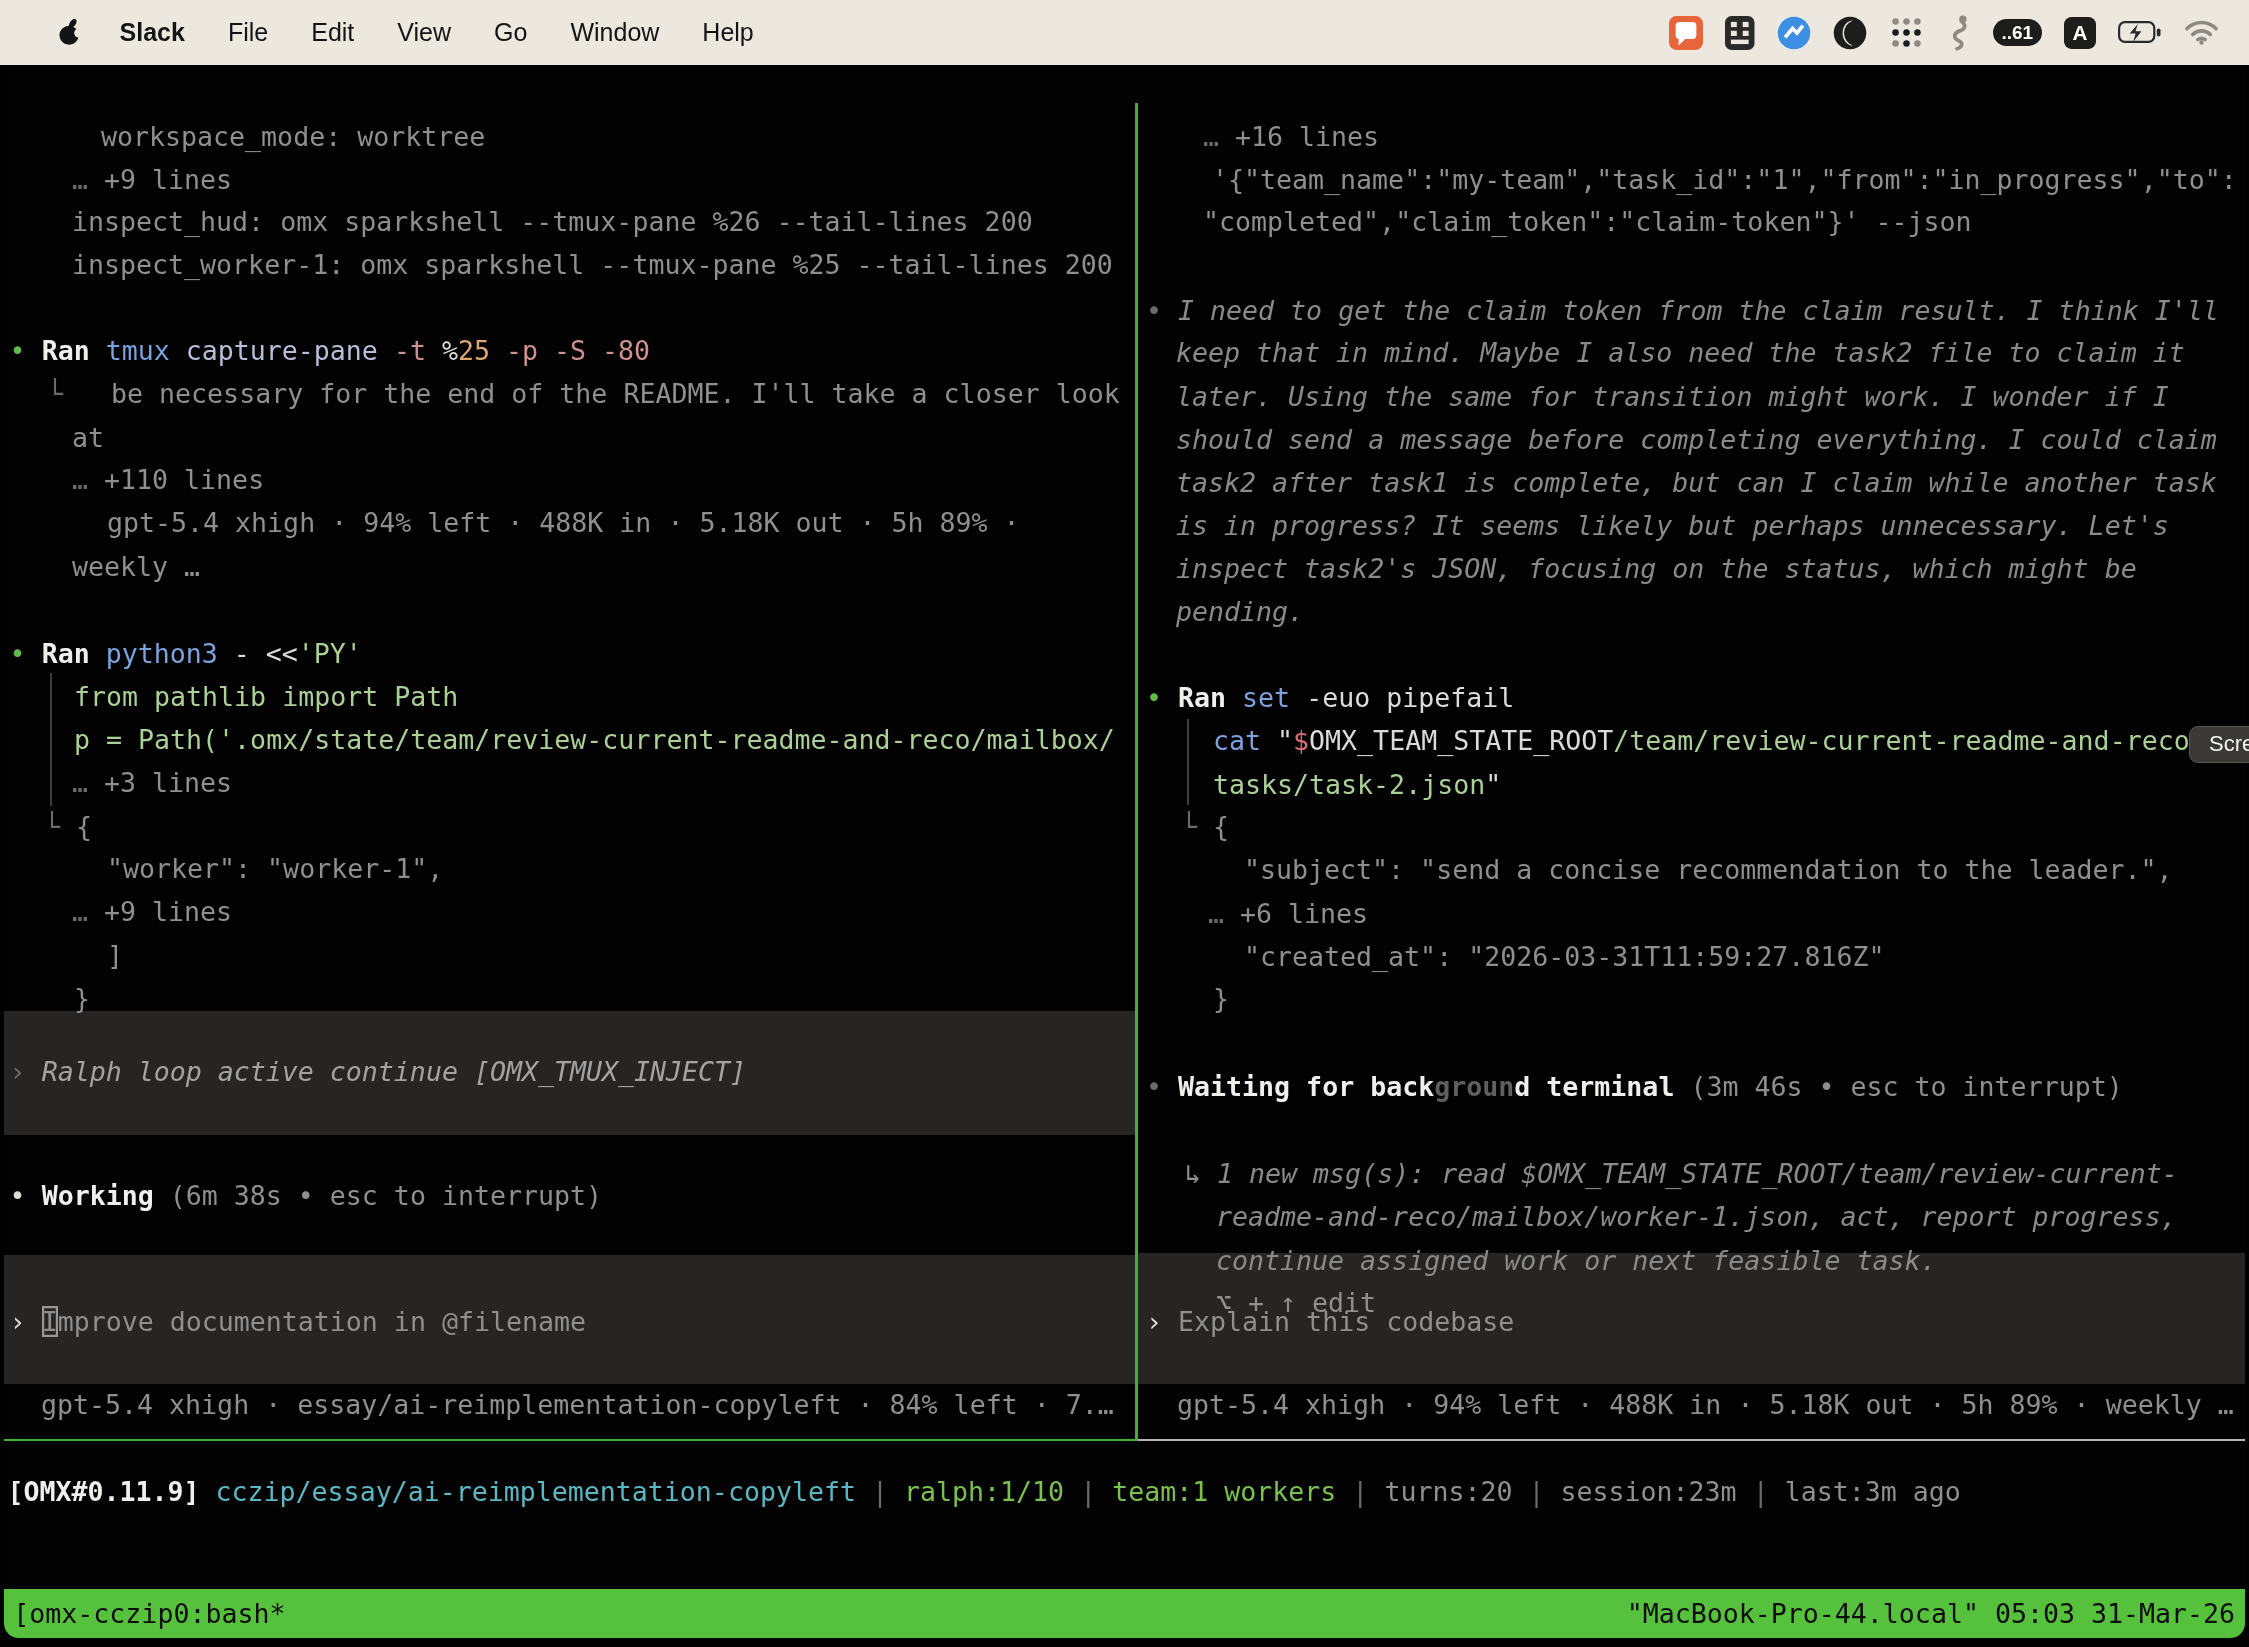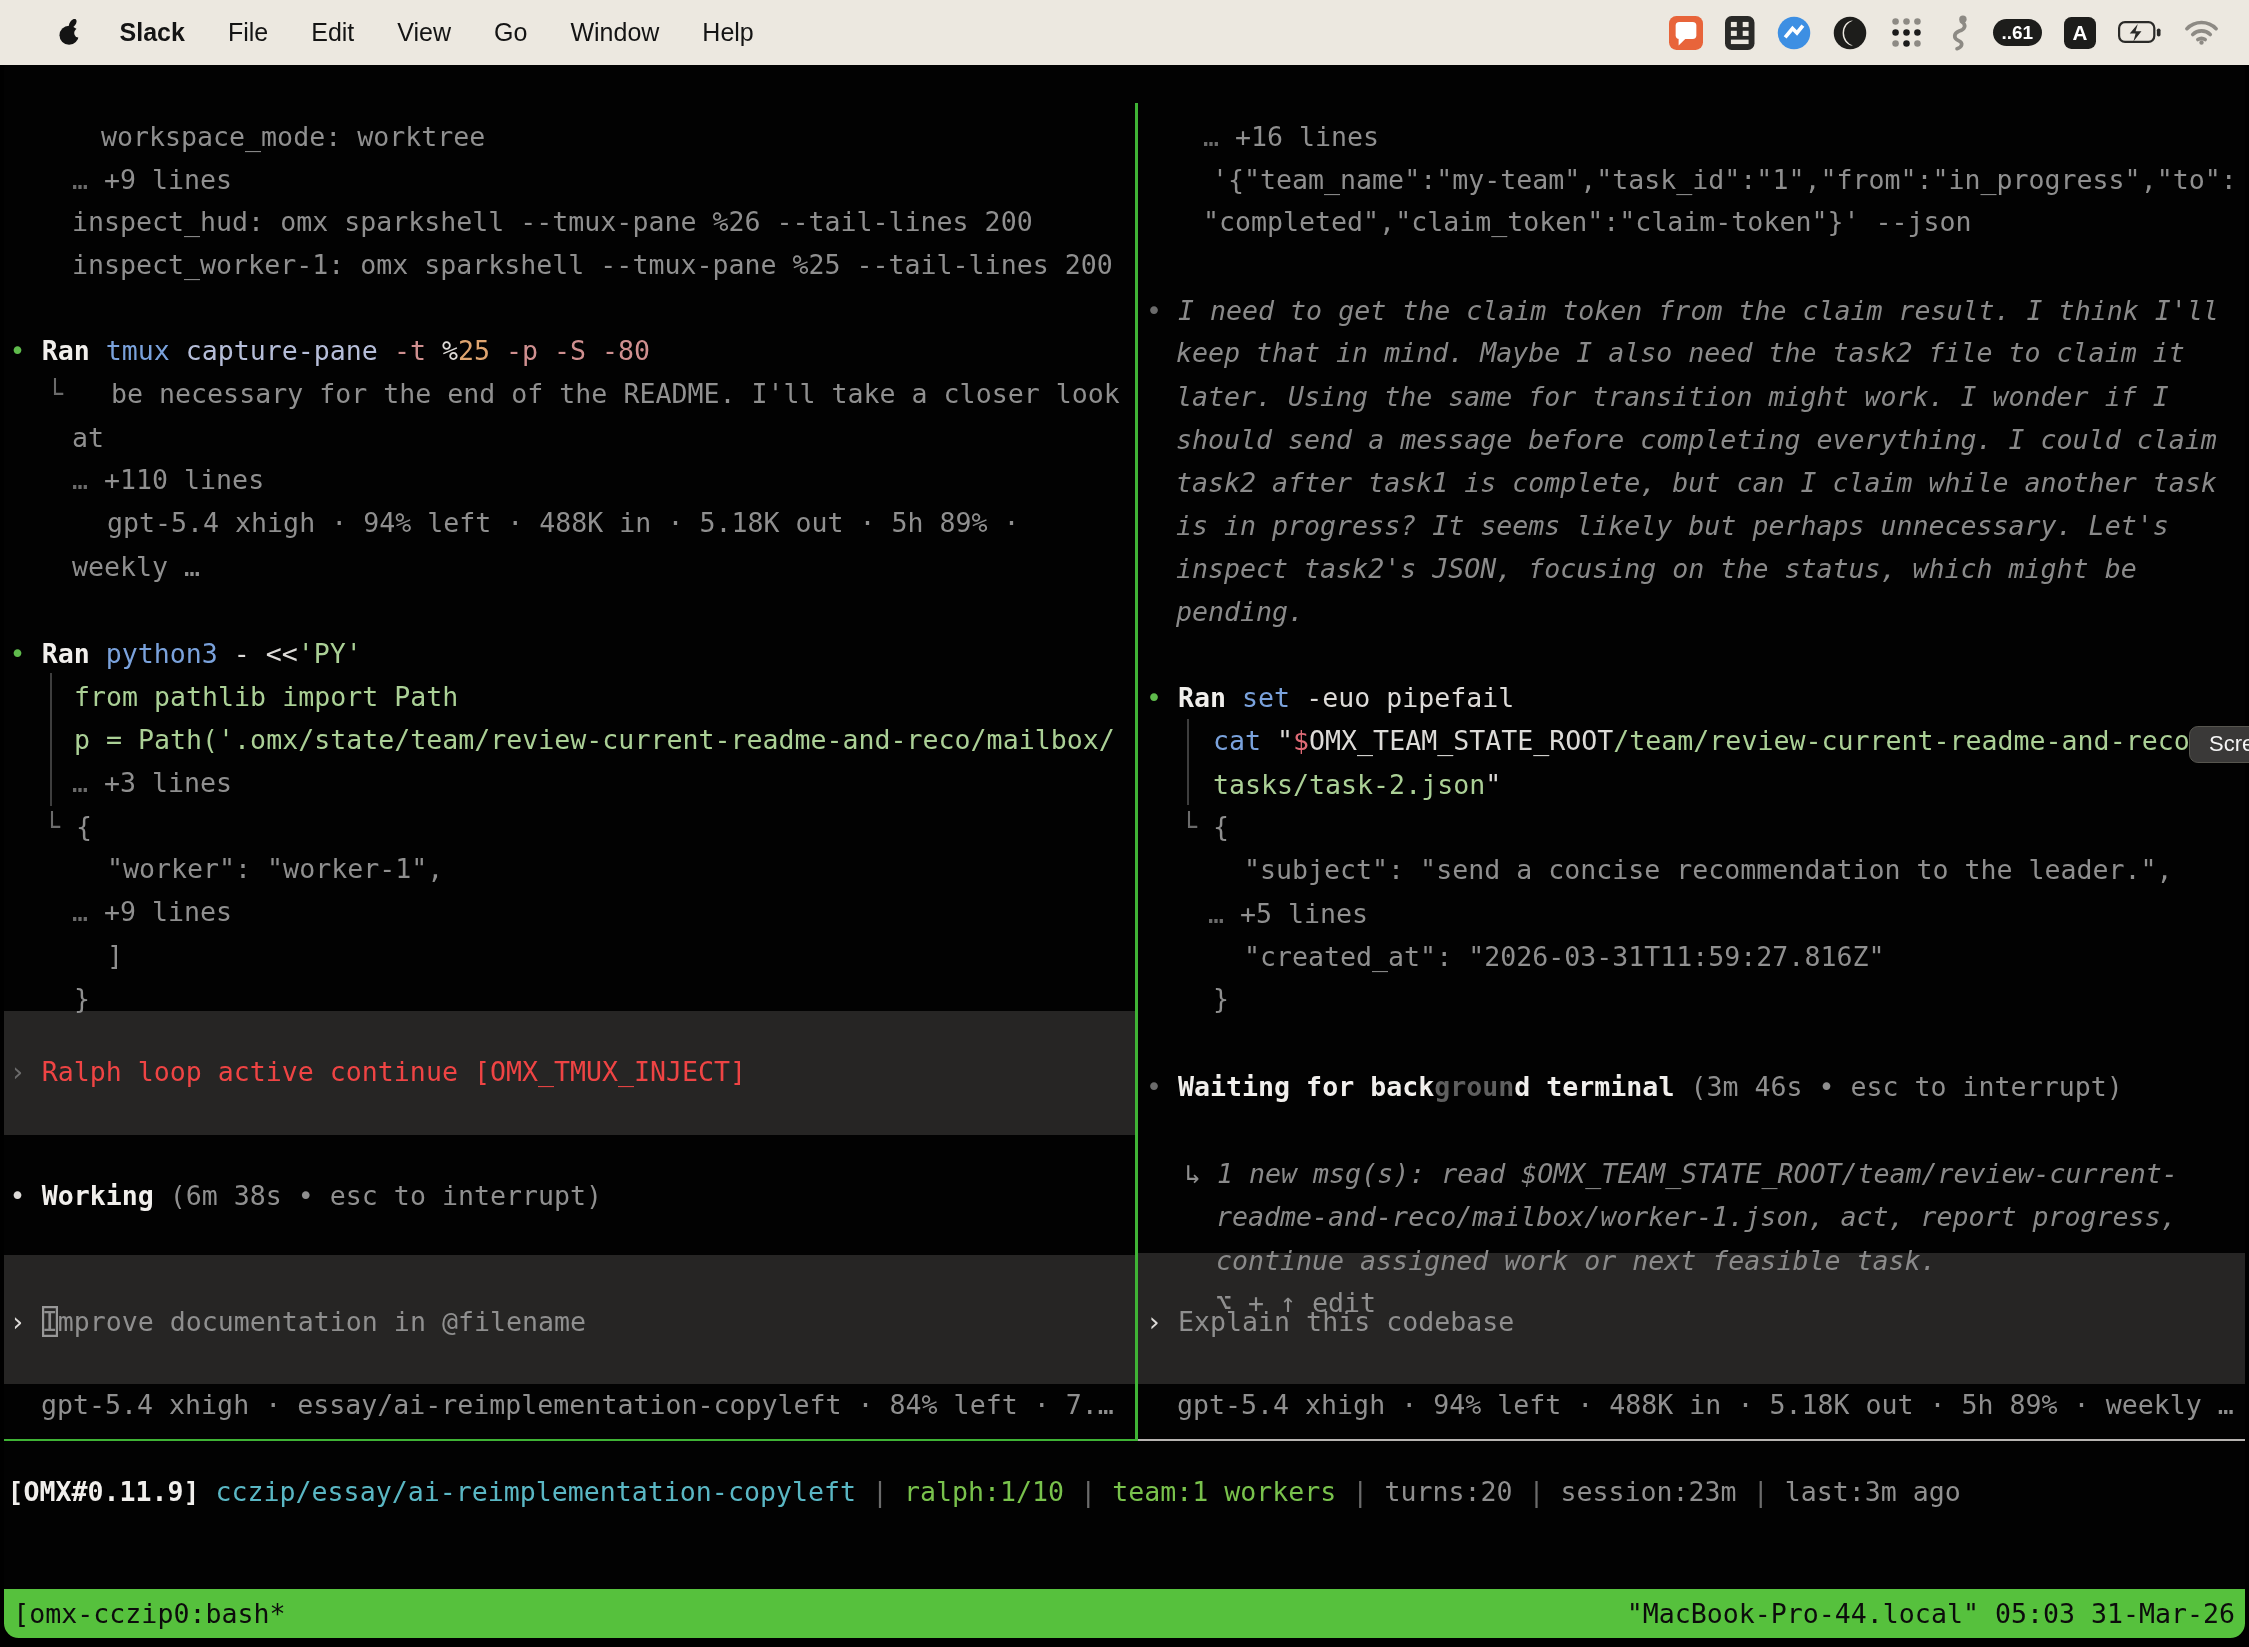--- a/index.html
+++ b/index.html
@@ -48,21 +48,21 @@
   .guide-right{left:1187px;top:719px;height:86px;}
 
   
   .term-line{position:absolute;height:43px;font-size:26.6px;line-height:43px;white-space:pre;z-index:4;
              font-family:"DejaVu Sans Mono",monospace;}
   .c-gray{color:#8f8f8f;}
   .c-dim{color:#6b6b6b;}
   .c-white{color:#dddbd8;}
   .c-bold{color:#f1efec;font-weight:bold;}
   .c-dimbold{color:#5f5f5f;font-weight:bold;}
-  .c-lwhite{color:#ef4444;}
+  .c-lwhite{color:#a3a3a3;font-style:italic;}
   .c-blue{color:#7aa2dc;}
   .c-lav{color:#b6bed9;}
   .c-pink{color:#d09090;}
   .c-orange{color:#dfa570;}
   .c-red{color:#df6b76;}
   .c-green{color:#5fbb4c;}
   .c-lgreen{color:#abd096;}
   .c-cyan{color:#5ab7c4;}
   .c-sgreen{color:#79c24c;}
   .c-ital{color:#8a8a8a;font-style:italic;}
@@ -218,21 +218,21 @@
       <div class="term-line" style="left: 1176px; top: 418px;"><span class="c-ital">should send a message before completing everything. I could claim</span></div>
       <div class="term-line" style="left: 1176px; top: 461px;"><span class="c-ital">task2 after task1 is complete, but can I claim while another task</span></div>
       <div class="term-line" style="left: 1176px; top: 504px;"><span class="c-ital">is in progress? It seems likely but perhaps unnecessary. Let's</span></div>
       <div class="term-line" style="left: 1176px; top: 547px;"><span class="c-ital">inspect task2's JSON, focusing on the status, which might be</span></div>
       <div class="term-line" style="left: 1176px; top: 590px;"><span class="c-ital">pending.</span></div>
       <div class="term-line" style="left: 1146px; top: 676px;"><span class="c-green">• </span><span class="c-bold">Ran </span><span class="c-blue">set </span><span class="c-white">-euo pipefail</span></div>
       <div class="term-line" style="left: 1213px; top: 719px;"><span class="c-blue">cat </span><span class="c-white">"</span><span class="c-red">$</span><span class="c-white">OMX_TEAM_STATE_ROOT</span><span class="c-lgreen">/team/review-current-readme-and-reco/</span></div>
       <div class="term-line" style="left: 1213px; top: 763px;"><span class="c-lgreen">tasks/task-2.json</span><span class="c-white">"</span></div>
       <div class="term-line" style="left: 1181px; top: 805px;"><span class="c-dim">└ </span><span class="c-gray">{</span></div>
       <div class="term-line" style="left: 1244px; top: 848px;"><span class="c-gray">"subject": "send a concise recommendation to the leader.",</span></div>
-      <div class="term-line" style="left: 1208px; top: 892px;"><span class="c-dim">… </span><span class="c-gray">+5 lines</span></div>
+      <div class="term-line" style="left: 1208px; top: 892px;"><span class="c-dim">… </span><span class="c-gray">+6 lines</span></div>
       <div class="term-line" style="left: 1244px; top: 935px;"><span class="c-gray">"created_at": "2026-03-31T11:59:27.816Z"</span></div>
       <div class="term-line" style="left: 1213px; top: 977px;"><span class="c-gray">}</span></div>
       <div class="term-line" style="left: 1146px; top: 1065px;"><span class="c-dim">• </span><span class="c-bold">Waiting for back</span><span class="c-dimbold">groun</span><span class="c-bold">d terminal </span><span class="c-gray">(3m 46s • esc to interrupt)</span></div>
       <div class="term-line" style="left: 1185px; top: 1152px;"><span class="c-gray">↳ </span><span class="c-ital">1 new msg(s): read $OMX_TEAM_STATE_ROOT/team/review-current-</span></div>
       <div class="term-line" style="left: 1216px; top: 1195px;"><span class="c-ital">readme-and-reco/mailbox/worker-1.json, act, report progress,</span></div>
       <div class="term-line" style="left: 1216px; top: 1239px;"><span class="c-ital">continue assigned work or next feasible task.</span></div>
       <div class="term-line" style="left: 1216px; top: 1281px;"><span class="c-gray">⌥ + ↑ edit</span></div>
       <div class="term-line" style="left: 1146px; top: 1300px;"><span class="c-white">› </span><span class="c-gray">Explain this codebase</span></div>
       <div class="term-line" style="left: 1177px; top: 1383px;"><span class="c-gray">gpt-5.4 xhigh · 94% left · 488K in · 5.18K out · 5h 89% · weekly …</span></div>
     </div>

